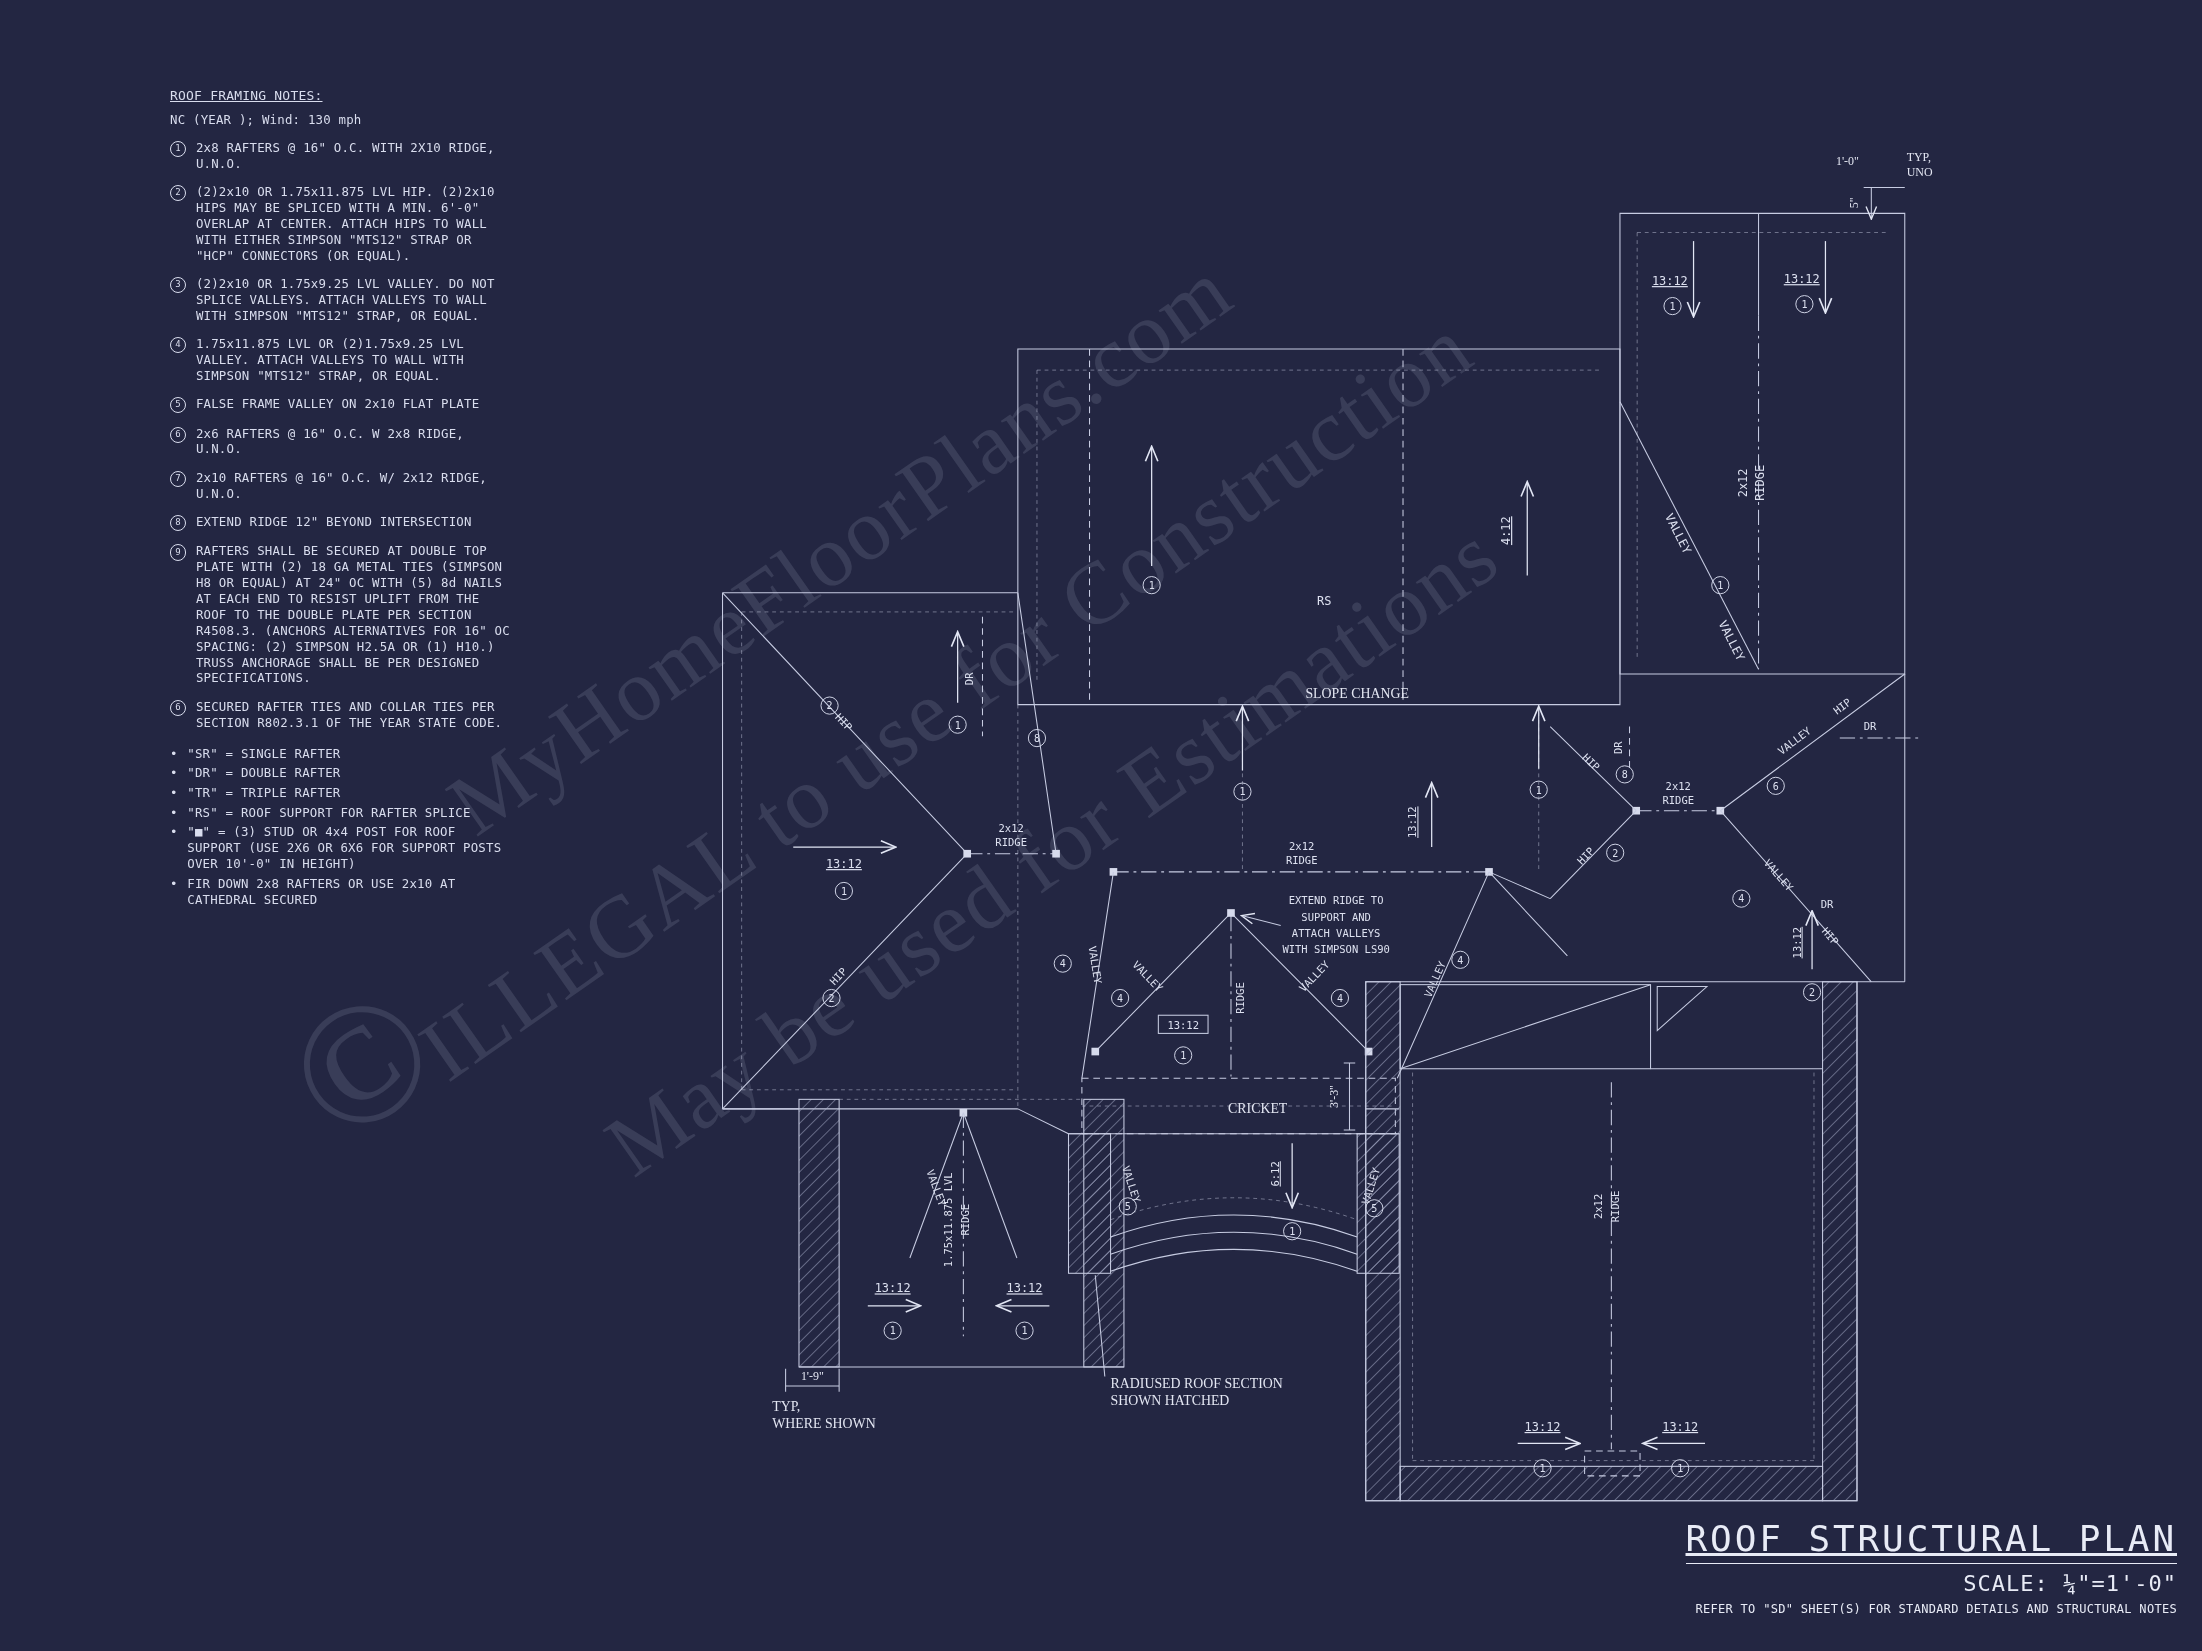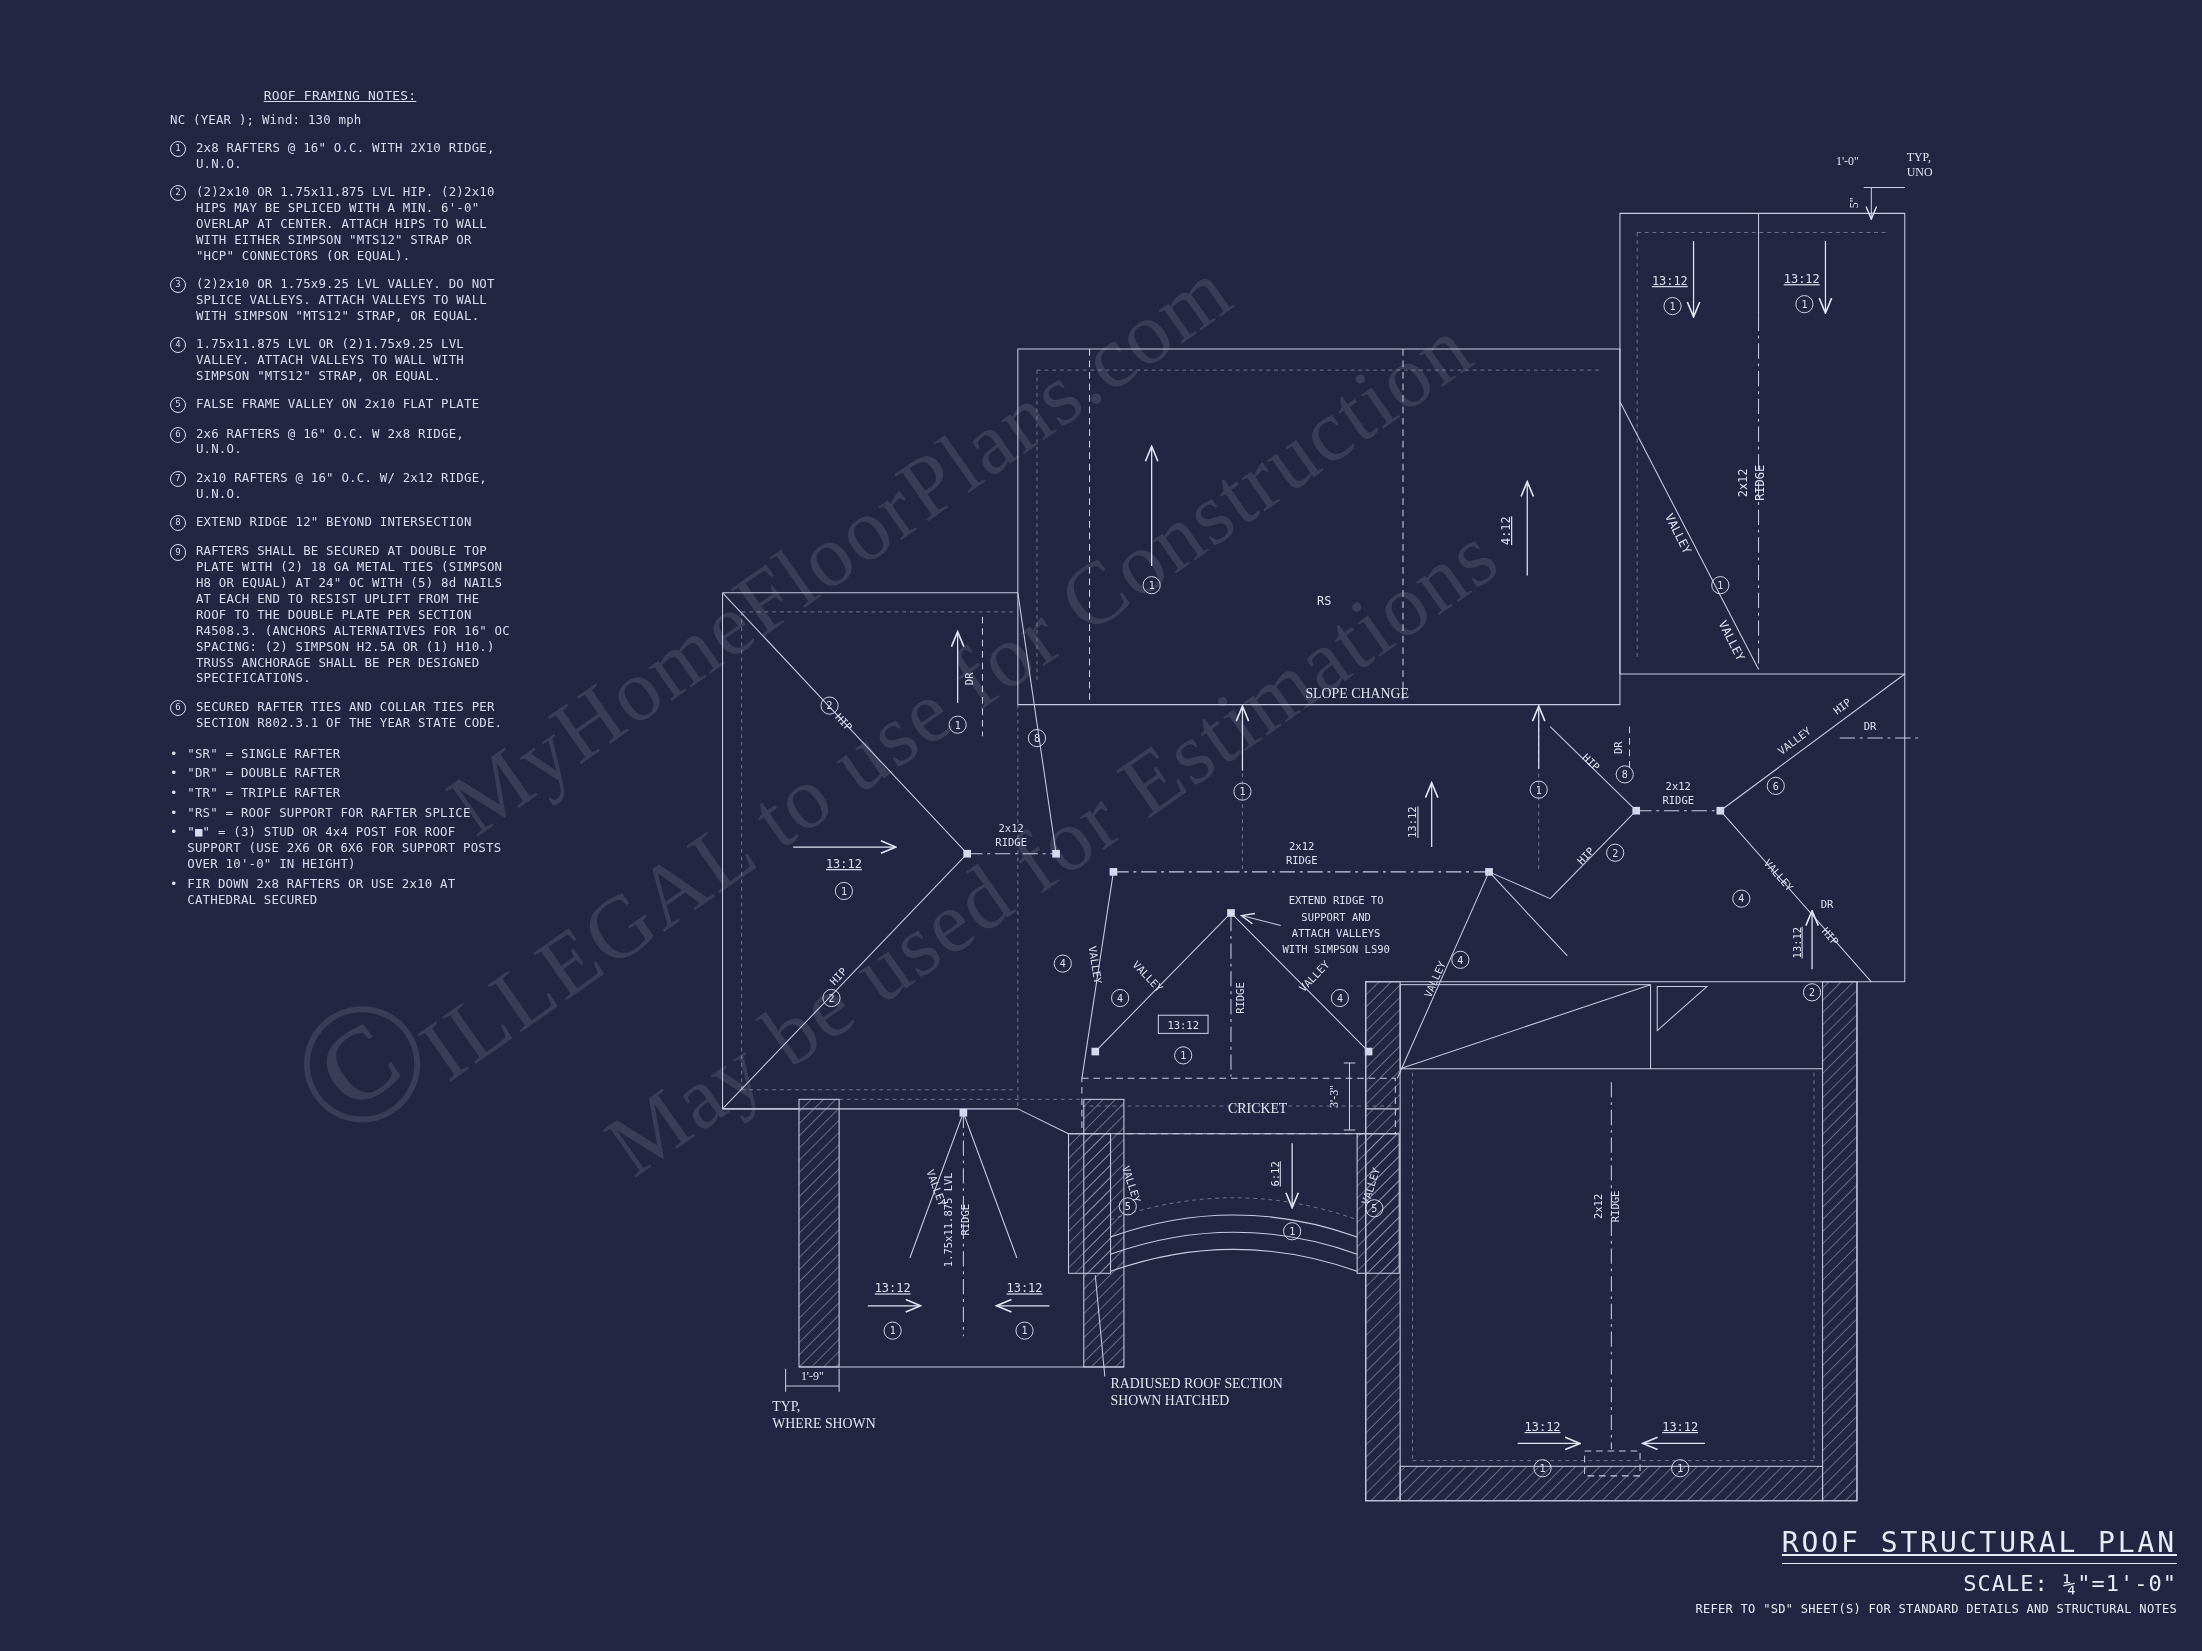--- a/index.html
+++ b/index.html
@@ -6,21 +6,21 @@
   body{
     width:2202px;height:1652px;position:relative;overflow:hidden;
     background:#232642;
     font-family:"DejaVu Sans Mono",monospace;
   }
   
   .notes{
     position:absolute;left:170px;top:88px;width:340px;
     color:#d9ddee;font-size:12.4px;line-height:1.28;letter-spacing:0.2px;
   }
-  .notes-title{text-decoration:underline;font-size:13px;text-align:center;}
+  .notes-title{text-decoration:underline;font-size:13px;}
   .notes-sub{margin-top:7px;}
   .note-item{display:flex;gap:9.6px;margin-top:12.4px;align-items:flex-start;}
   .note-num{
     flex:0 0 auto;min-width:16.3px;height:16.3px;border:1px solid #d9ddee;border-radius:50%;
     font-size:9px;display:flex;align-items:center;justify-content:center;margin-top:1px;
     padding:0 1px;box-sizing:border-box;
   }
   .bullets{margin-top:15.3px;}
   .bullet{display:flex;gap:9.6px;margin-top:3.8px;}
   .bullet-dot{flex:0 0 auto;}
@@ -36,21 +36,21 @@
   .wm-copy{
     position:absolute;left:296px;top:965px;font-size:172px;
     color:rgba(185,192,218,0.15);font-family:"Liberation Serif",serif;
     transform:rotate(-35deg);pointer-events:none;
   }
   
   .titleblock{
     position:absolute;right:25px;bottom:36px;text-align:right;color:#e8ebf6;
   }
   .tb-title{
-    font-size:28px;letter-spacing:2.9px;border-bottom:1.9px solid #e8ebf6;
+    font-size:36px;letter-spacing:2.9px;border-bottom:1.9px solid #e8ebf6;
     padding-bottom:3.8px;display:inline-block;text-decoration:underline;
   }
   .tb-scale{font-size:22px;margin-top:7.6px;letter-spacing:1px;}
   .tb-refer{font-size:12px;margin-top:5.7px;letter-spacing:0.3px;}
   
   svg{position:absolute;left:0;top:0;}
   .ln{stroke:#c7cce2;stroke-width:1.1;fill:none;}
   .ln2{stroke:#e2e6f4;stroke-width:1.3;fill:none;}
   .dash{stroke-dasharray:7 5;}
   .dashlt{stroke-dasharray:4 4;opacity:.55;stroke-width:.9;}

